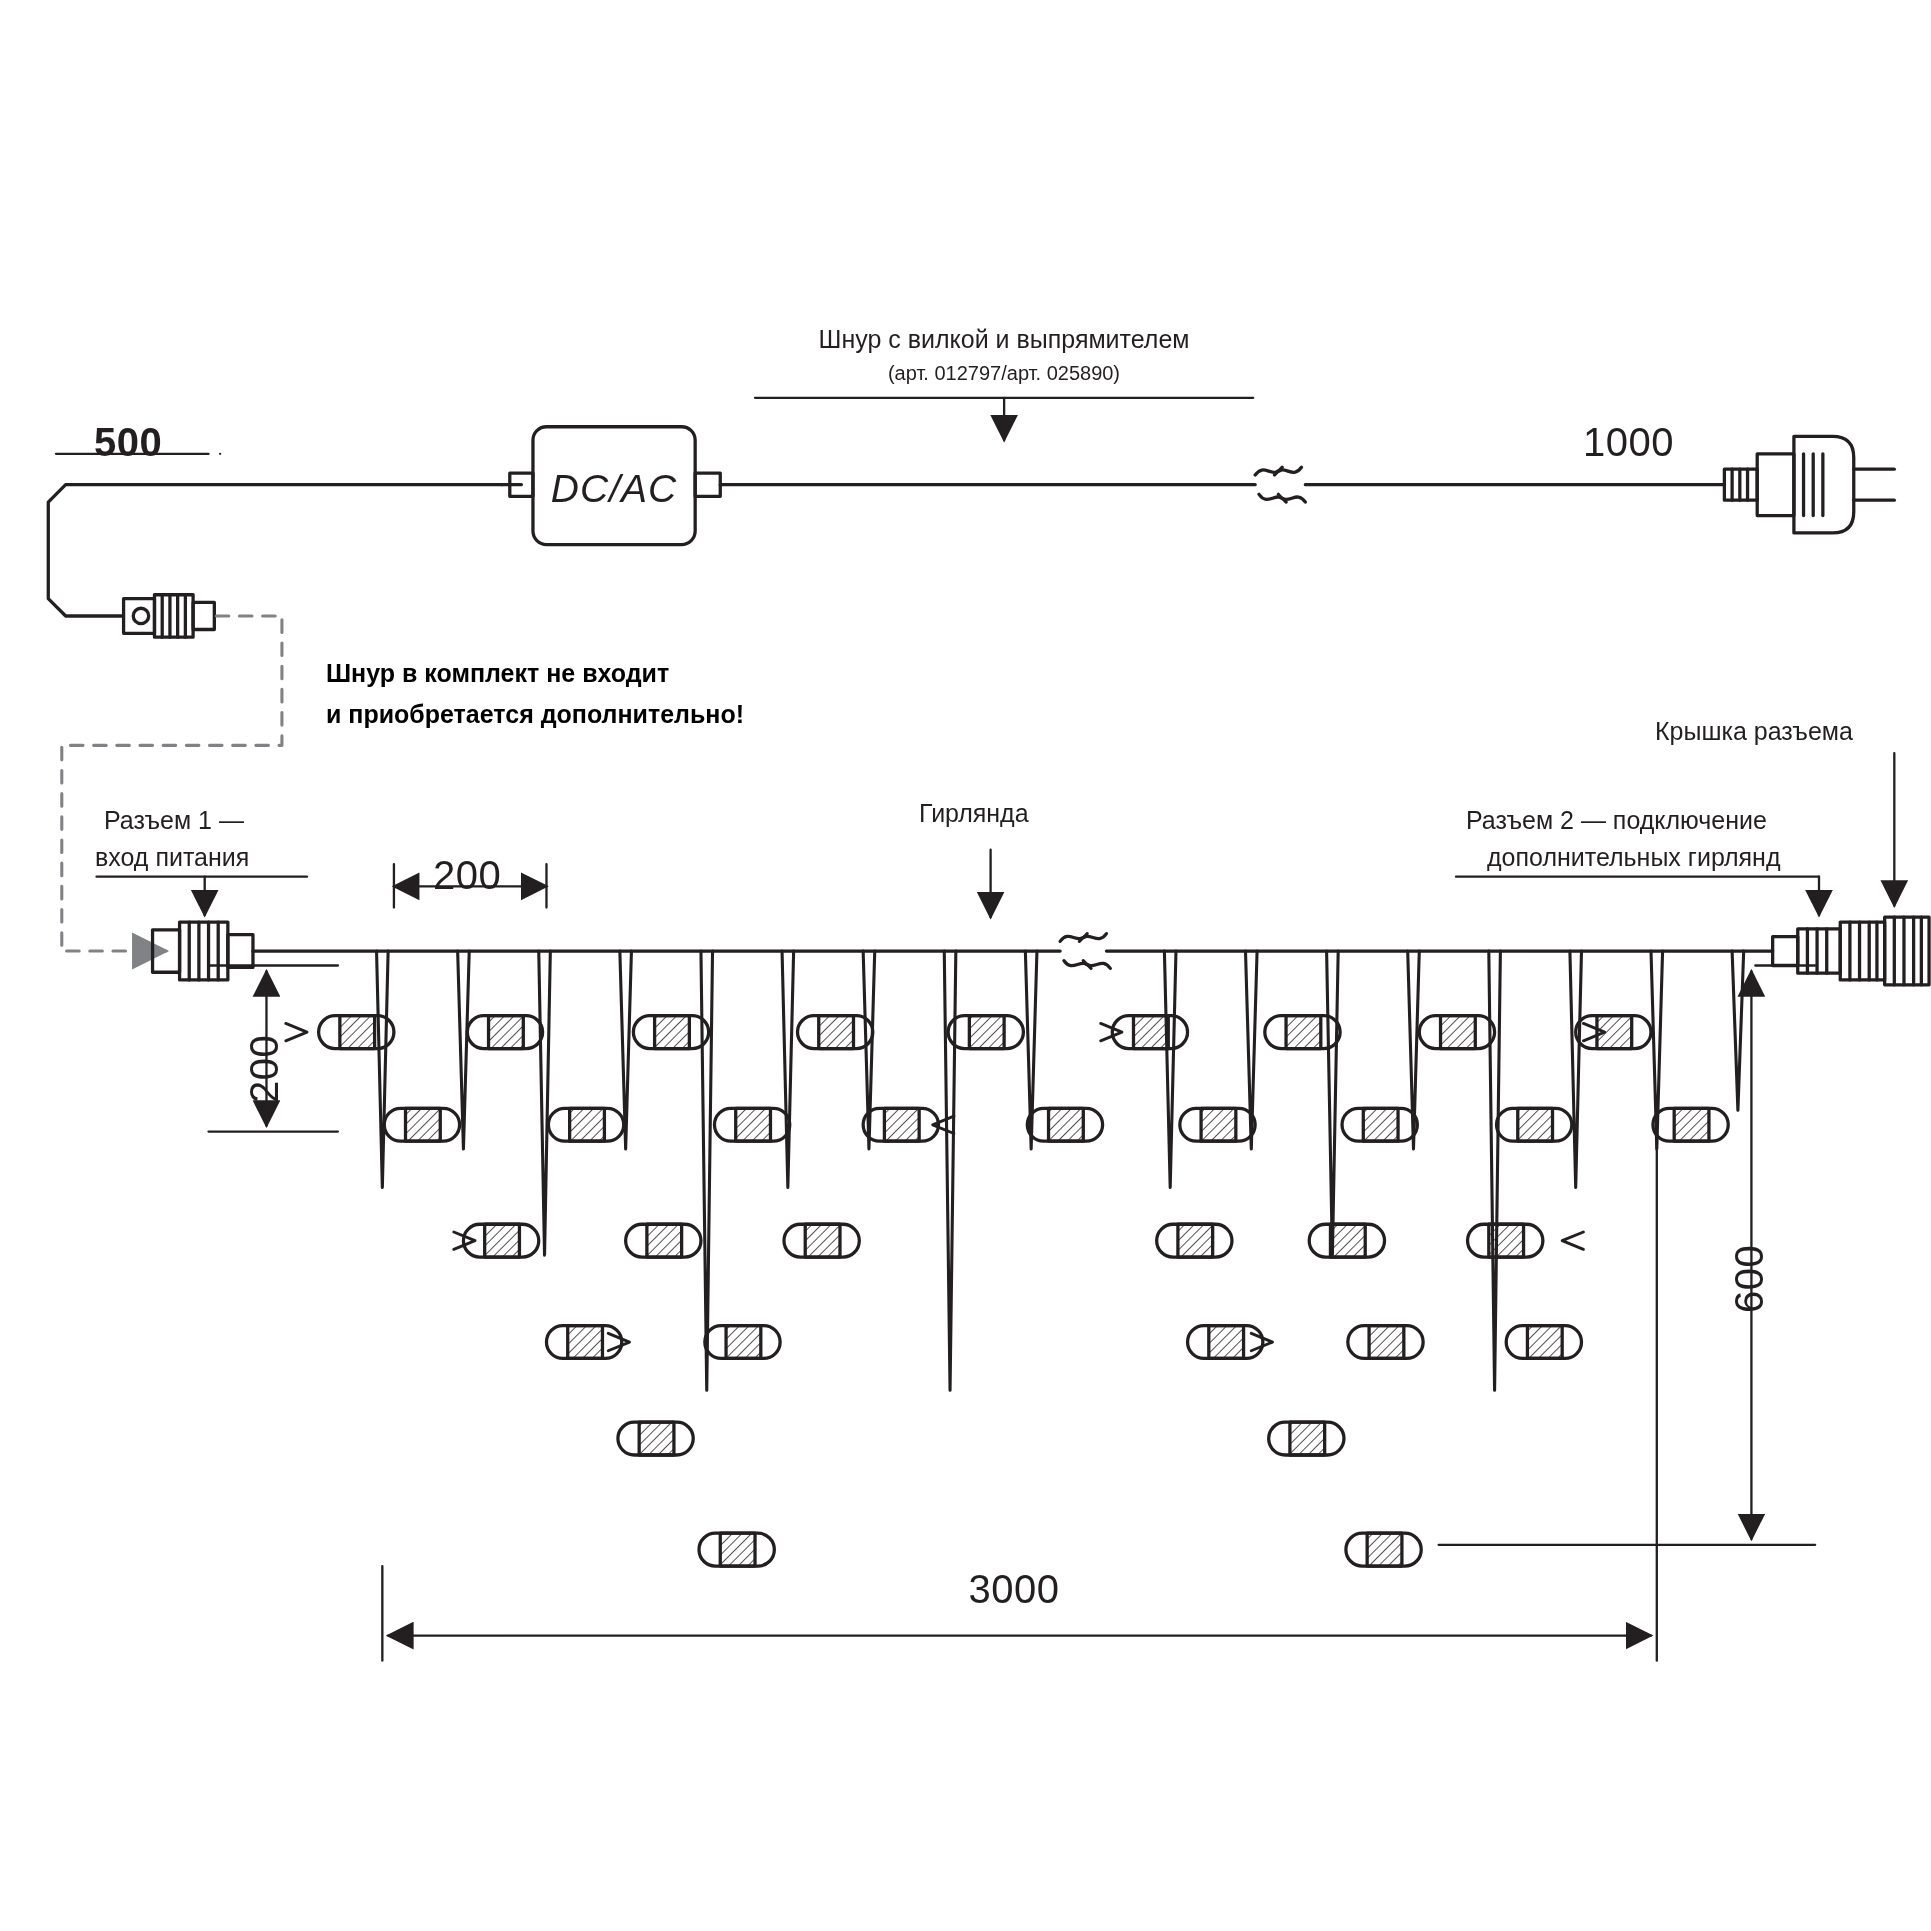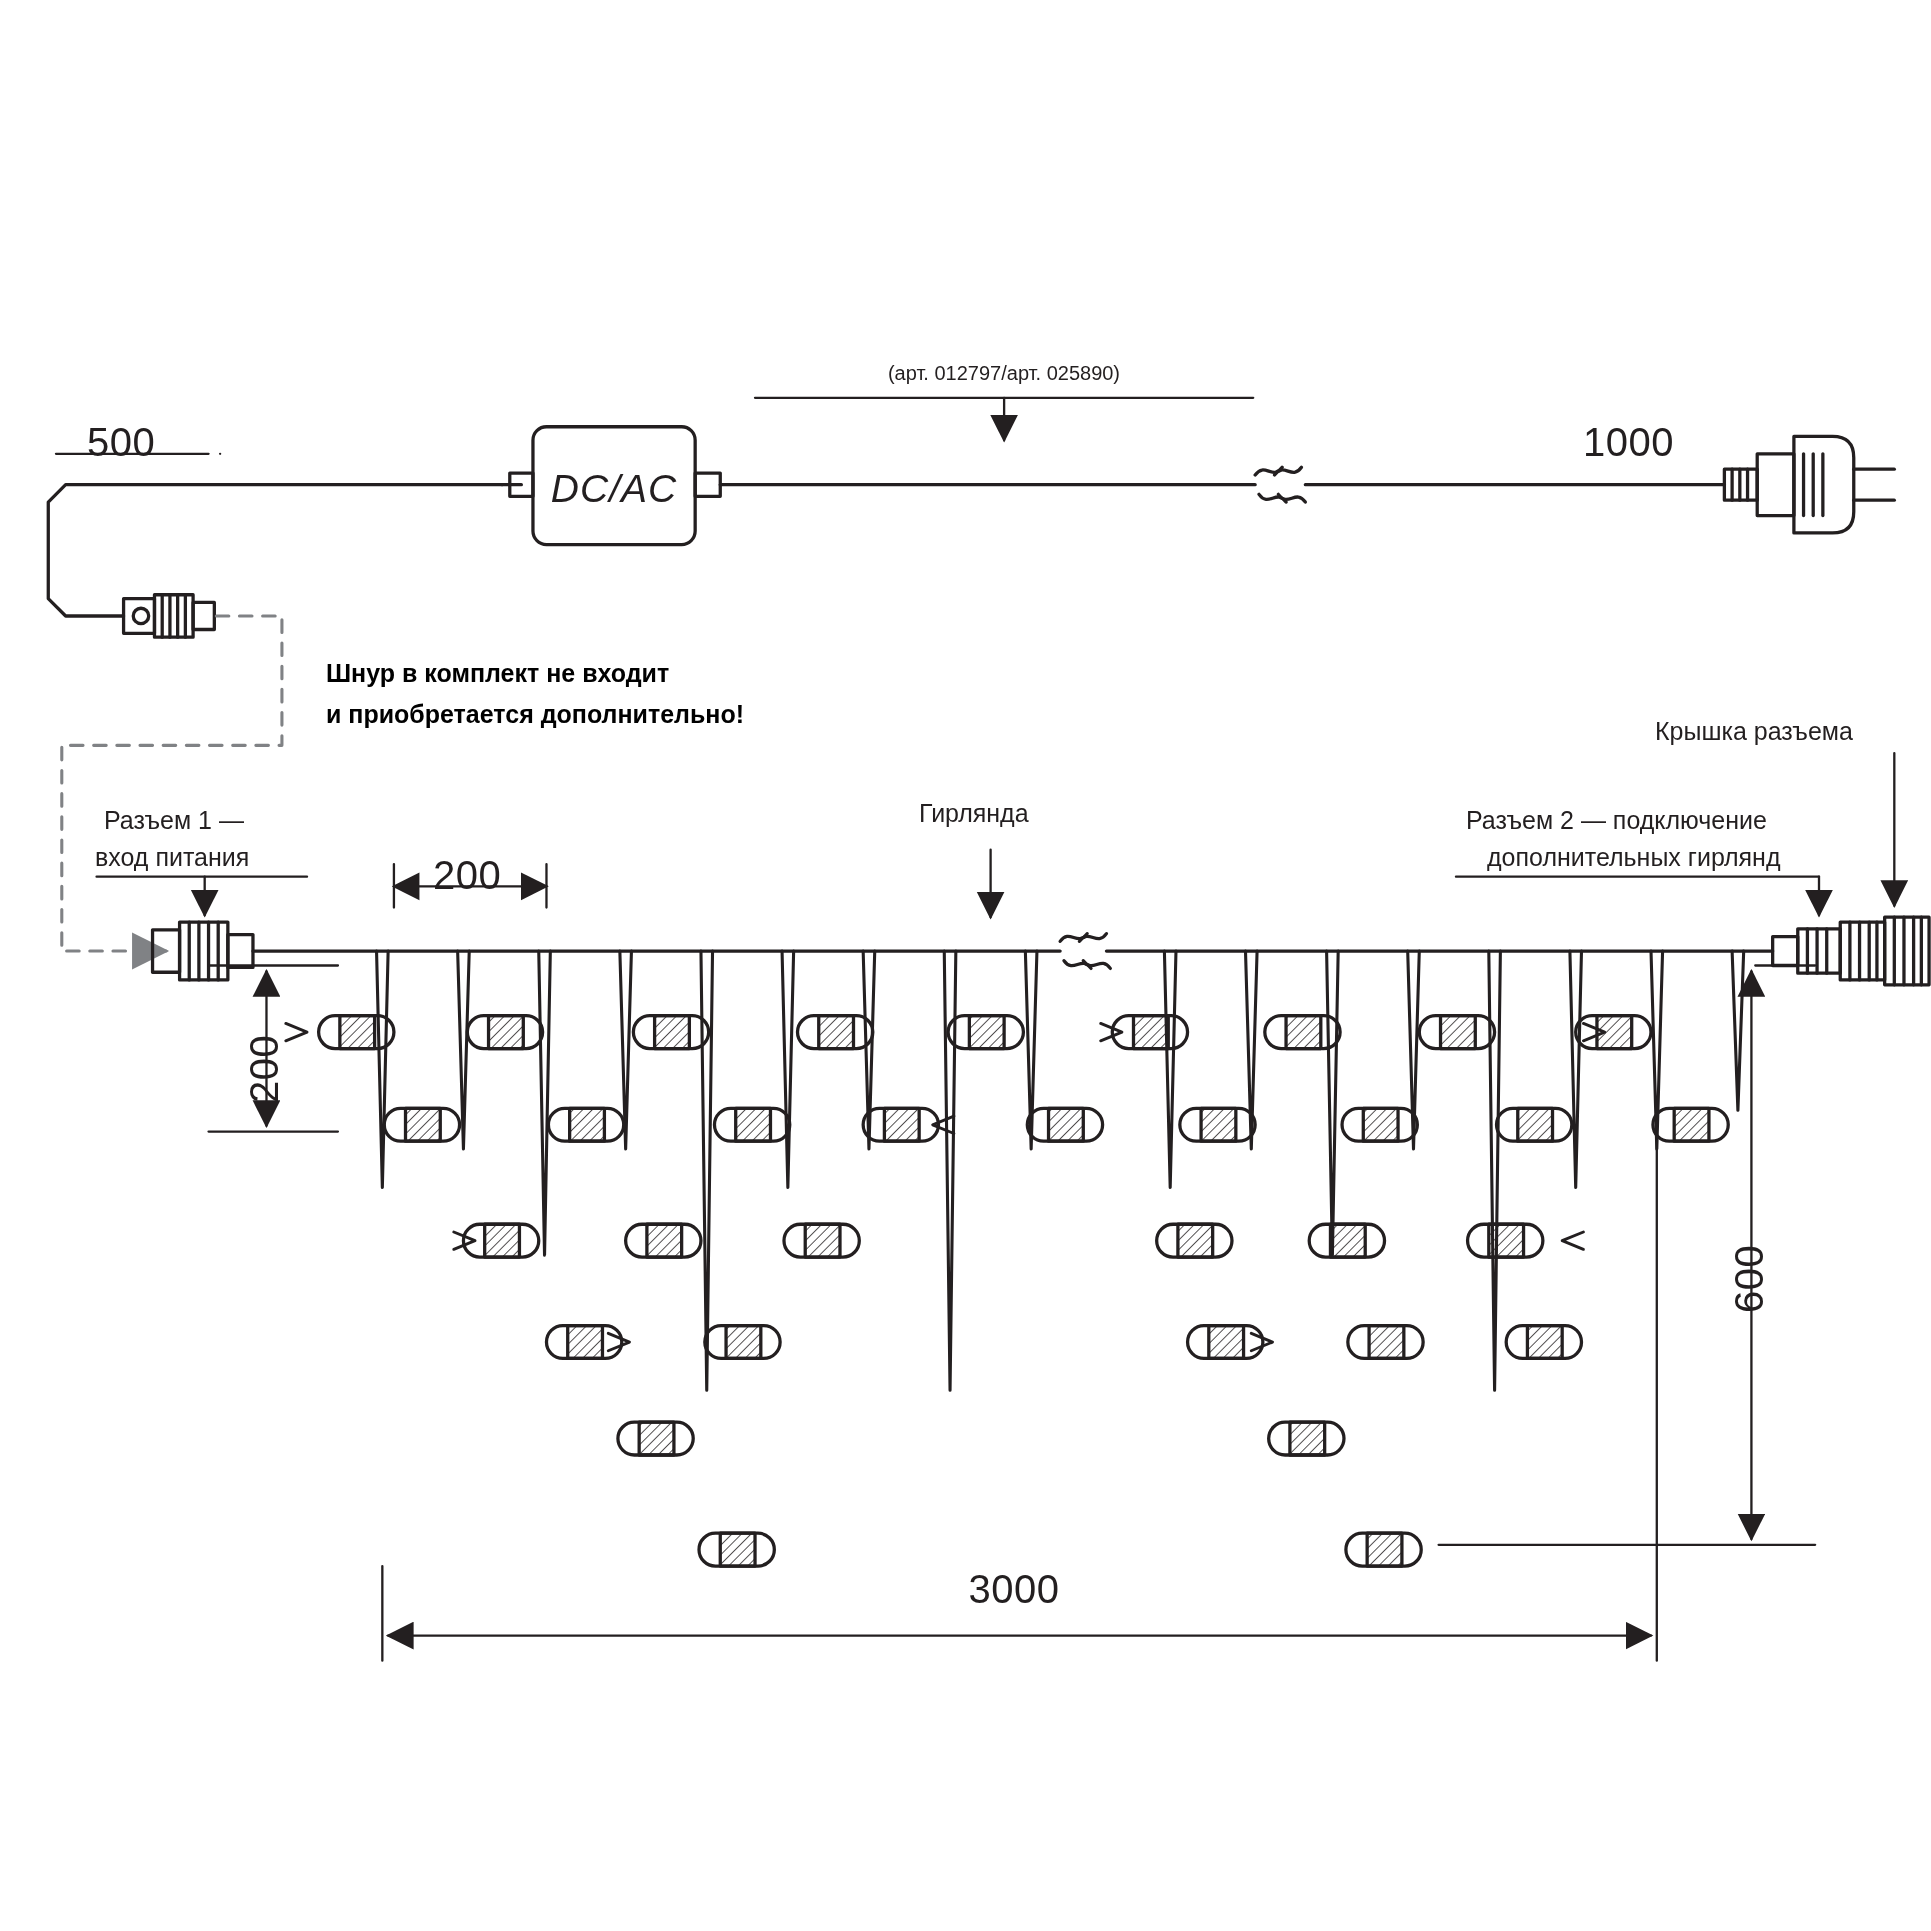--- a/index.html
+++ b/index.html
@@ -404,24 +404,25 @@
         <line x1="1508" y1="908" x2="1884" y2="908"></line>
         <line x1="1884" y1="908" x2="1884" y2="948" marker-end="url(#arrEnd)"></line>
       </g>
 
       <g stroke-width="2.4">
         <line x1="1962" y1="780" x2="1962" y2="938" marker-end="url(#arrEnd)"></line>
       </g>
     </g>
   </svg>
 
-  <div class="lbl dim-num" style="left:87px; top:417px;">500</div>
+  <div class="lbl dim-num" style="left:94px; top:417px;font-weight:bold;">500</div>
 
   <div class="lbl dim-num" style="left:1583px; top:417px;">1000</div>
 
+  <div class="lbl cap center" style="left:755px; top:324px; width:498px;">Шнур с вилкой и выпрямителем</div>
   <div class="lbl sub center" style="left:755px; top:361px; width:498px;">(арт. 012797/арт. 025890)</div>
 
   <div class="lbl dcac center" style="left:533px; top:465px; width:162px;">DC/AC</div>
 
   <div class="lbl cap-bold gray" style="left:326px; top:658px;">Шнур в комплект не входит</div>
   <div class="lbl cap-bold gray" style="left:326px; top:699px;">и приобретается дополнительно!</div>
 
   <div class="lbl cap" style="left:104px; top:805px;">Разъем 1 —</div>
   <div class="lbl cap" style="left:95px; top:842px;">вход питания</div>
 

